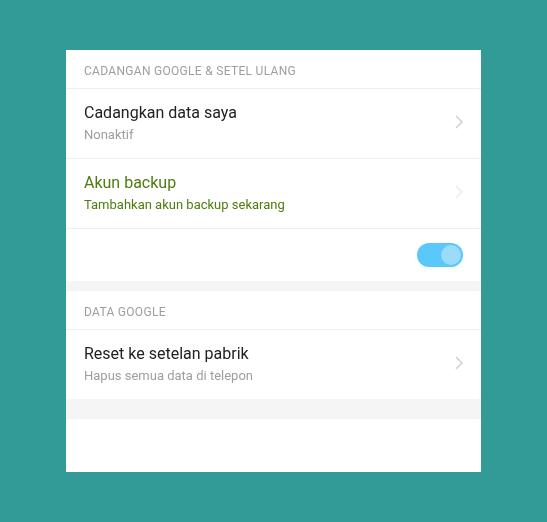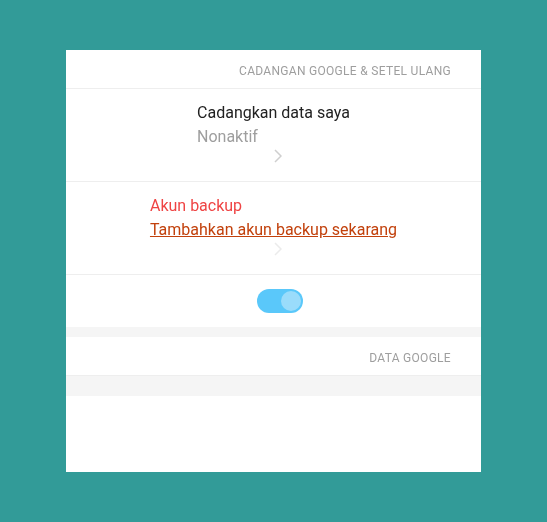--- a/index.html
+++ b/index.html
@@ -20,53 +20,50 @@
       background: #fff;
       width: 415px;
       height: 422px;
       overflow: hidden;
     }
     .section-header {
       padding: 14px 30px 10px 18px;
       font-size: 12px;
       color: #9e9e9e;
       letter-spacing: 0.3px;
-      text-align: right;
     }
     .divider {
       height: 1px;
       background: #eeeeee;
     }
     .row {
       display: flex;
       align-items: center;
       padding: 14px 18px;
       position: relative;
-      flex-direction: column;
     }
     .row-content {
       flex: 1;
     }
     .row-title {
       font-size: 16px;
       color: #212121;
       line-height: 1.3;
       margin-bottom: 2px;
     }
     .row-title.disabled {
-      color: #ef4444;
+      color: #4d7c0f;
     }
     .row-subtitle {
-      font-size: 16px;
+      font-size: 13px;
       color: #9e9e9e;
       line-height: 1.4;
     }
     .row-subtitle.disabled {
-      color: #c2410c;
-      text-decoration: underline;
+      color: #4d7c0f;
     }
     .chevron {
       color: #cfcfcf;
       font-size: 16px;
       margin-left: 8px;
     }
     .chevron.disabled {
       color: #ebebeb;
     }
     .section-gap {
@@ -139,16 +136,27 @@
     <div class="toggle">
       <div class="toggle-knob"></div>
     </div>
   </div>
 
   <div class="section-gap"></div>
 
   <div class="section-header">DATA GOOGLE</div>
   <div class="divider"></div>
 
+  <div class="row">
+    <div class="row-content">
+      <div class="row-title">Reset ke setelan pabrik</div>
+      <div class="row-subtitle">Hapus semua data di telepon</div>
+    </div>
+    <div class="chevron">
+      <svg width="8" height="14" viewBox="0 0 8 14" fill="none">
+          <path d="M1 1L7 7L1 13" stroke="#cfcfcf" stroke-width="1.5"></path>
+        </svg>
+    </div>
+  </div>
 
   <div class="bottom-gap"></div>
 
 </div>
 
 </body></html>

